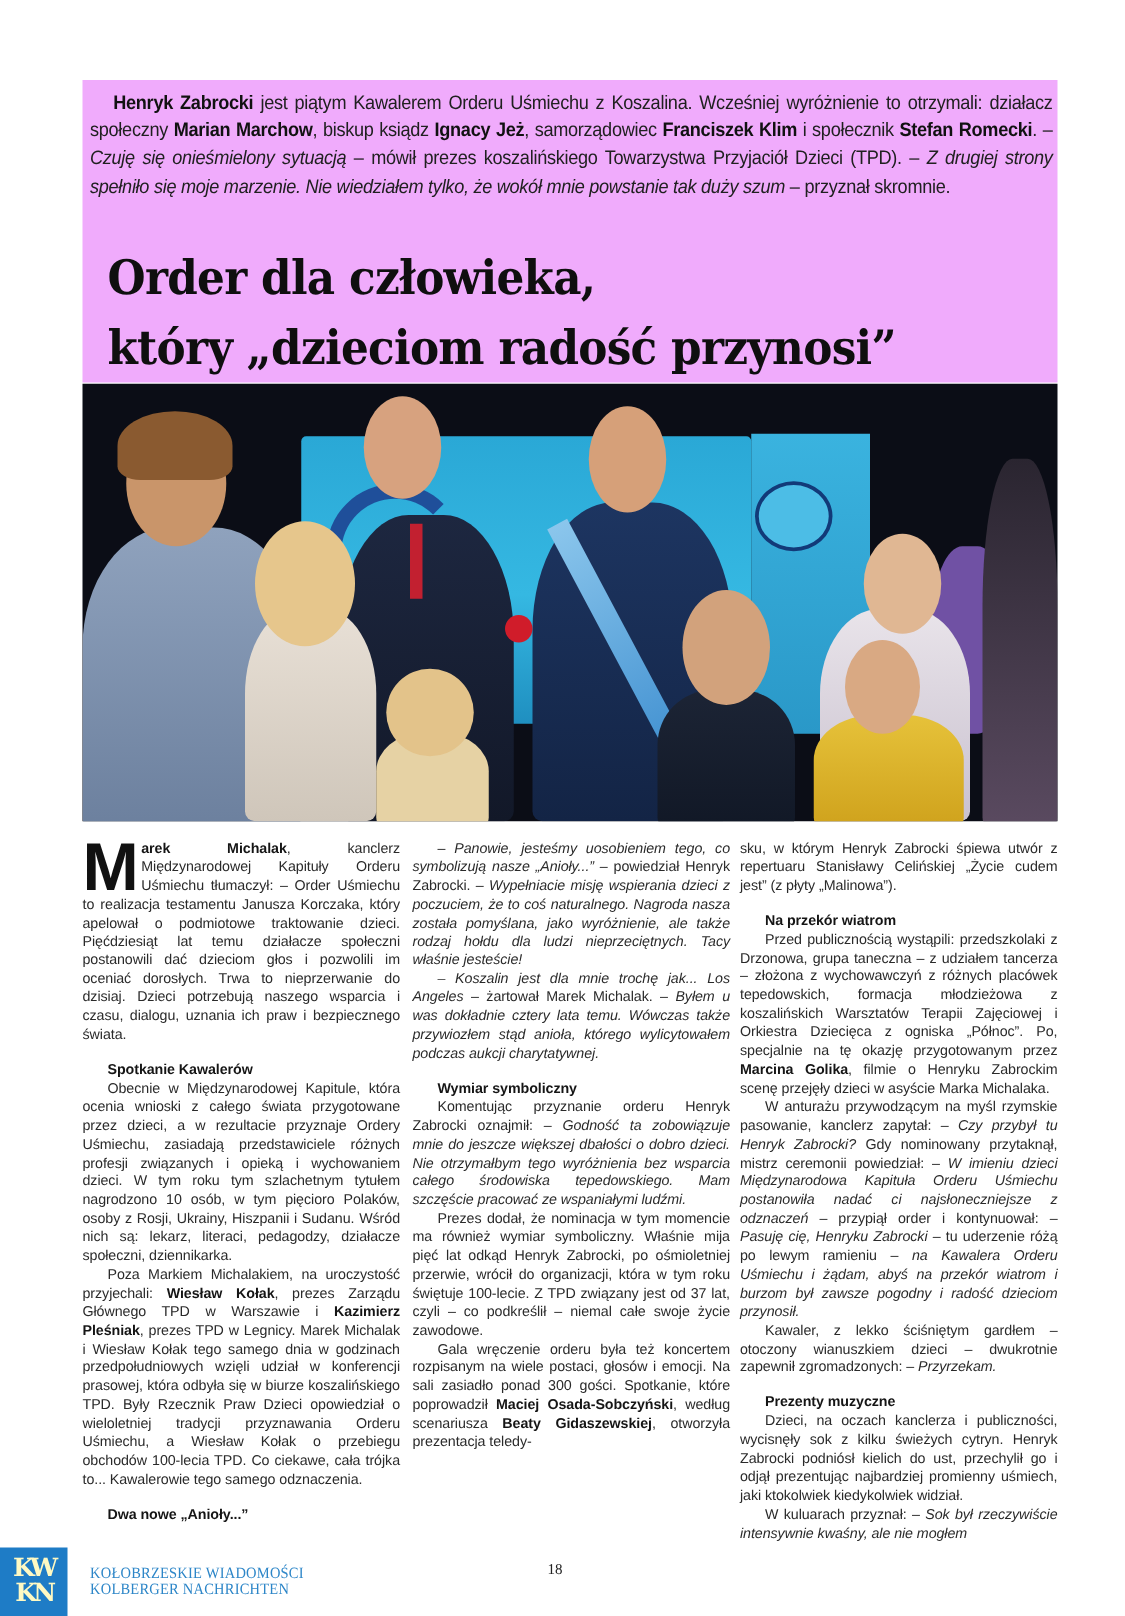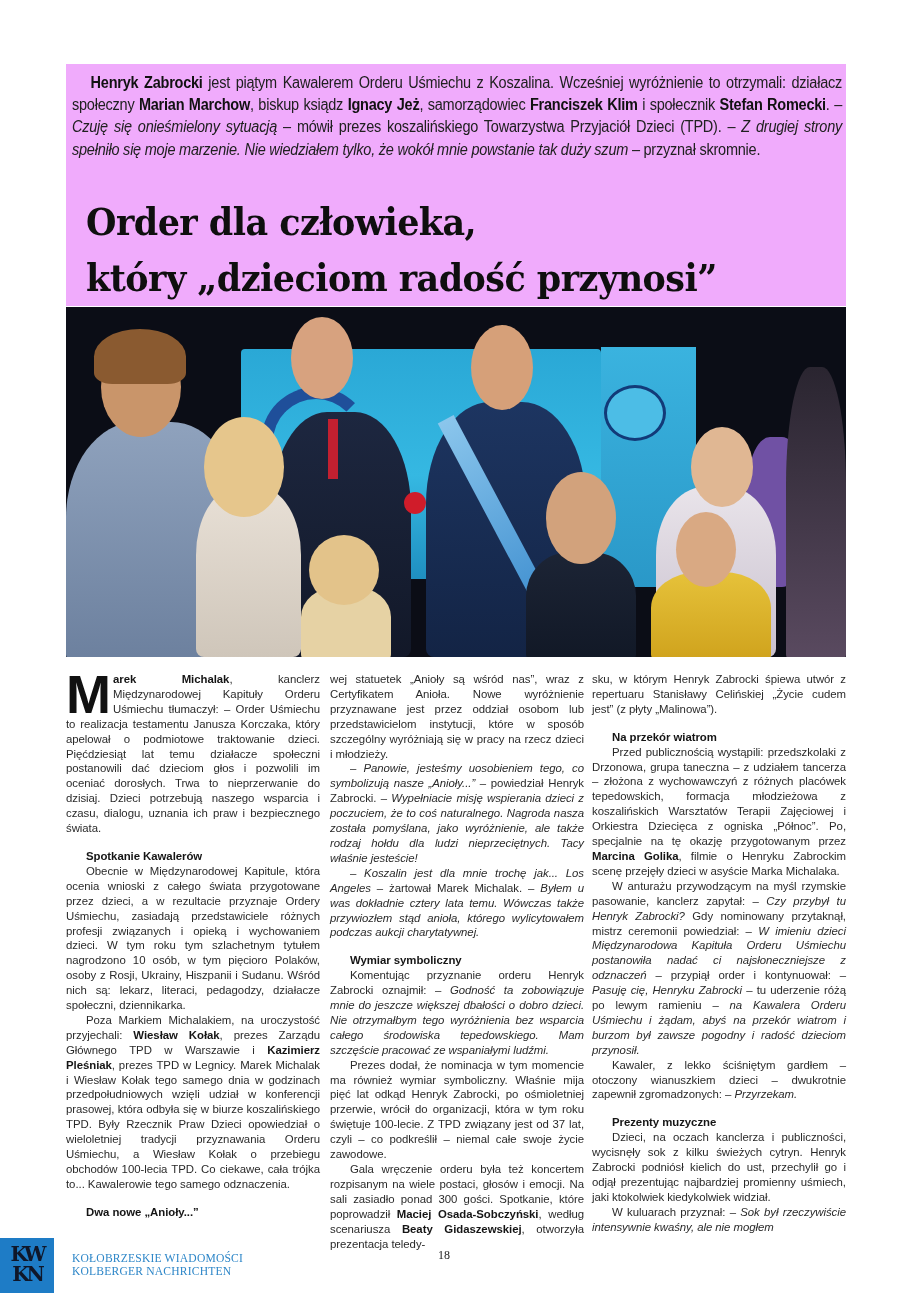--- a/index.html
+++ b/index.html
@@ -89,21 +89,21 @@
   .col i { }
   .dropcap {
     float: left; font-family: "Liberation Sans", sans-serif; font-weight: bold;
     font-size: 54px; line-height: 40px; margin: 2px 4px 0 0; color: #111;
     letter-spacing: -2px;
   }
 
   .footer { position: absolute; left: 0; top: 1238px; width: 900px; height: 55px; }
   .logo-box {
     position: absolute; left: 0; top: 0; width: 54px; height: 55px; background: #1e7cc6;
-    color: #0f172a; font-family: "DejaVu Serif", serif; font-weight: bold; font-size: 20px;
+    color: #fef9c3; font-family: "DejaVu Serif", serif; font-weight: bold; font-size: 20px;
     line-height: 20px; text-align: center; padding-top: 6px; letter-spacing: -3px;
   }
   .logo-box span { display: block; }
   .brand {
     position: absolute; left: 72px; top: 14px;
     font-family: "Liberation Serif", serif; font-size: 12.6px; line-height: 13px;
     color: #2d86c8; letter-spacing: 0.2px; transform: scaleX(0.92); transform-origin: left top;
   }
   .brand div { white-space: nowrap; }
   .page-num {
@@ -155,21 +155,20 @@
 
 <div class="columns">
   <div class="col col1">
       <p class="noindent"><span class="dropcap">M</span><b>arek Michalak</b><span>, kanclerz Międzynarodowej Kapituły Orderu Uśmiechu tłumaczył: – Order Uśmiechu to realizacja testamentu Janusza Korczaka, który apelował o podmiotowe traktowanie dzieci. Pięćdziesiąt lat temu działacze społeczni postanowili dać dzieciom głos i pozwolili im oceniać dorosłych. Trwa to nieprzerwanie do dzisiaj. Dzieci potrzebują naszego wsparcia i czasu, dialogu, uznania ich praw i bezpiecznego świata.</span></p>
       <div class="sub">Spotkanie Kawalerów</div>
       <p><span>Obecnie w Międzynarodowej Kapitule, która ocenia wnioski z całego świata przygotowane przez dzieci, a w rezultacie przyznaje Ordery Uśmiechu, zasiadają przedstawiciele różnych profesji związanych i opieką i wychowaniem dzieci. W tym roku tym szlachetnym tytułem nagrodzono 10 osób, w tym pięcioro Polaków, osoby z Rosji, Ukrainy, Hiszpanii i Sudanu. Wśród nich są: lekarz, literaci, pedagodzy, działacze społeczni, dziennikarka.</span></p>
       <p><span>Poza Markiem Michalakiem, na uroczystość przyjechali: </span><b>Wiesław Kołak</b><span>, prezes Zarządu Głównego TPD w Warszawie i </span><b>Kazimierz Pleśniak</b><span>, prezes TPD w Legnicy. Marek Michalak i Wiesław Kołak tego samego dnia w godzinach przedpołudniowych wzięli udział w konferencji prasowej, która odbyła się w biurze koszalińskiego TPD. Były Rzecznik Praw Dzieci opowiedział o wieloletniej tradycji przyznawania Orderu Uśmiechu, a Wiesław Kołak o przebiegu obchodów 100-lecia TPD. Co ciekawe, cała trójka to... Kawalerowie tego samego odznaczenia.</span></p>
       <div class="sub">Dwa nowe „Anioły...”</div>
     </div>
   <div class="col col2">
-      <p class="noindent"><span>wej statuetek „Anioły są wśród nas”, wraz z Certyfikatem Anioła. Nowe wyróżnienie przyznawane jest przez oddział osobom lub przedstawicielom instytucji, które w sposób szczególny wyróżniają się w pracy na rzecz dzieci i młodzieży.</span></p>
       <p><span>– </span><i>Panowie, jesteśmy uosobieniem tego, co symbolizują nasze „Anioły...”</i><span> – powiedział Henryk Zabrocki. – </span><i>Wypełniacie misję wspierania dzieci z poczuciem, że to coś naturalnego. Nagroda nasza została pomyślana, jako wyróżnienie, ale także rodzaj hołdu dla ludzi nieprzeciętnych. Tacy właśnie jesteście!</i></p>
       <p><i>– Koszalin jest dla mnie trochę jak... Los Angeles</i><span> – żartował Marek Michalak. – </span><i>Byłem u was dokładnie cztery lata temu. Wówczas także przywiozłem stąd anioła, którego wylicytowałem podczas aukcji charytatywnej.</i></p>
       <div class="sub">Wymiar symboliczny</div>
       <p><span>Komentując przyznanie orderu Henryk Zabrocki oznajmił: – </span><i>Godność ta zobowiązuje mnie do jeszcze większej dbałości o dobro dzieci. Nie otrzymałbym tego wyróżnienia bez wsparcia całego środowiska tepedowskiego. Mam szczęście pracować ze wspaniałymi ludźmi.</i></p>
       <p><span>Prezes dodał, że nominacja w tym momencie ma również wymiar symboliczny. Właśnie mija pięć lat odkąd Henryk Zabrocki, po ośmioletniej przerwie, wrócił do organizacji, która w tym roku świętuje 100-lecie. Z TPD związany jest od 37 lat, czyli – co podkreślił – niemal całe swoje życie zawodowe.</span></p>
       <p><span>Gala wręczenie orderu była też koncertem rozpisanym na wiele postaci, głosów i emocji. Na sali zasiadło ponad 300 gości. Spotkanie, które poprowadził </span><b>Maciej Osada-Sobczyński</b><span>, według scenariusza </span><b>Beaty Gidaszewskiej</b><span>, otworzyła prezentacja teledy-</span></p>
     </div>
   <div class="col col3">
       <p class="noindent"><span>sku, w którym Henryk Zabrocki śpiewa utwór z repertuaru Stanisławy Celińskiej „Życie cudem jest” (z płyty „Malinowa”).</span></p>
       <div class="sub">Na przekór wiatrom</div>

